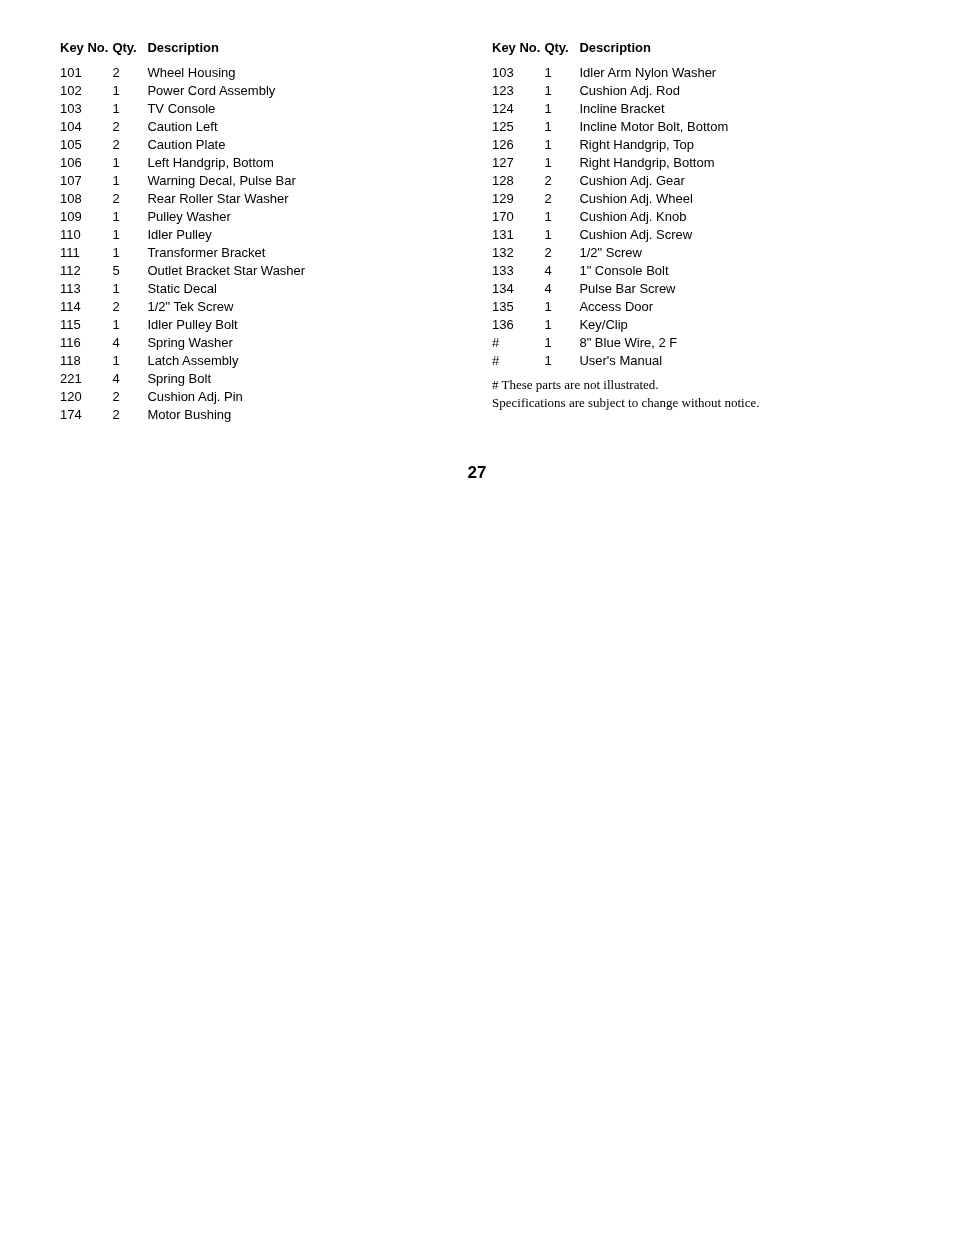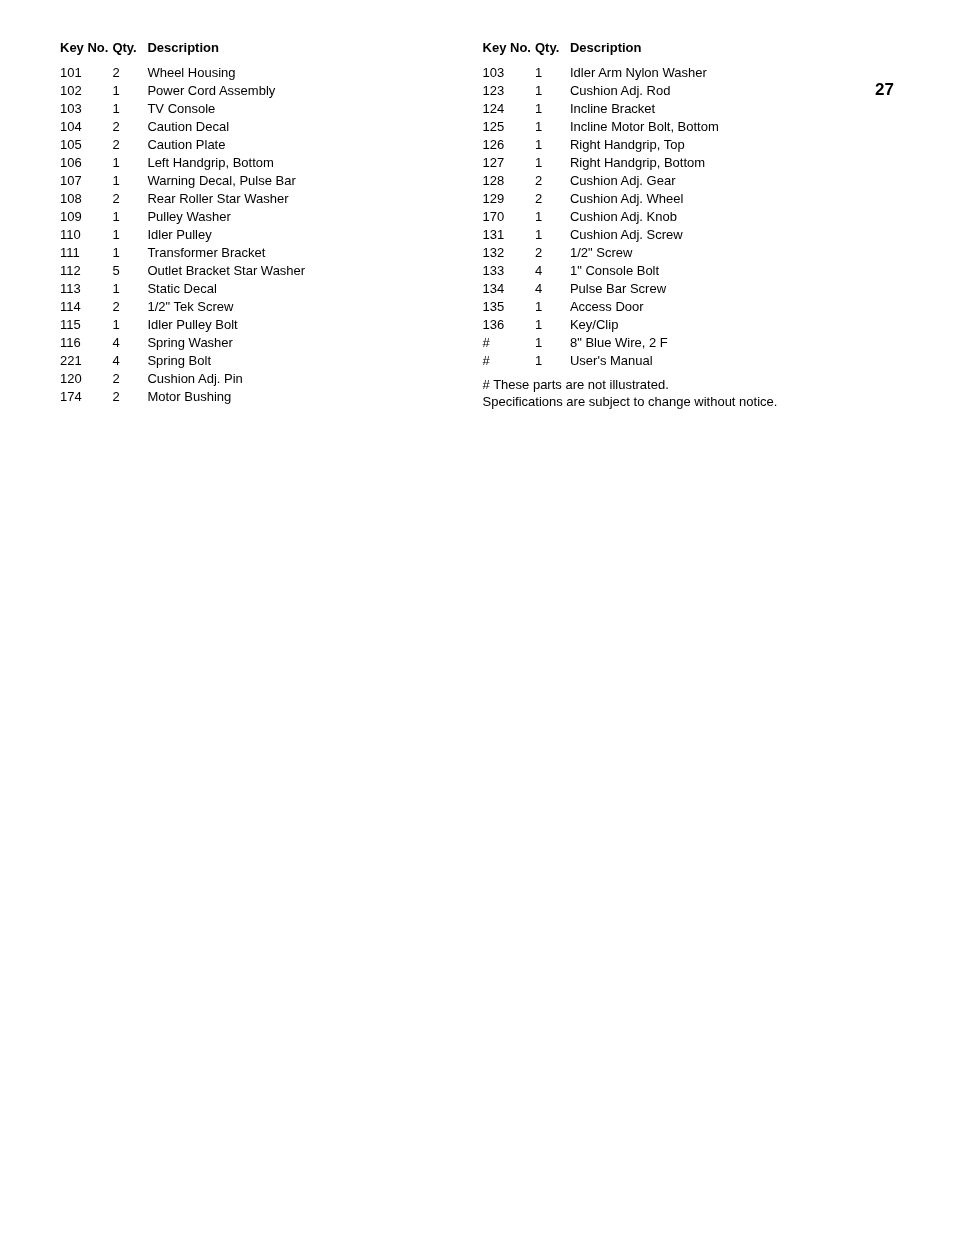--- a/index.html
+++ b/index.html
@@ -11,21 +11,21 @@
       background: #ffffff;
       font-family: Arial, Helvetica, sans-serif;
       font-size: 13px;
       color: #000000;
       width: 954px;
       min-height: 1235px;
       padding: 40px 60px;
     }
     .page-content {
       display: flex;
-      flex-direction: row;
+      flex-direction: column;
       width: 100%;
     }
     .columns-wrapper {
       display: flex;
       gap: 0px;
       width: 100%;
     }
     .column {
       flex: 1;
       padding-right: 20px;
@@ -59,20 +59,21 @@
     }
     td.desc {
       white-space: normal;
     }
     .footer-notes {
       margin-top: 8px;
       font-size: 13px;
     }
     .footer-notes p {
       margin-bottom: 2px;
+      font-family: Liberation Serif, serif;
     }
     .page-number {
       text-align: center;
       margin-top: 40px;
       font-weight: bold;
       font-size: 17px;
     }
   </style>
 </head>
 <body>
@@ -101,21 +102,21 @@
       <td class="desc">Power Cord Assembly</td>
     </tr>
             <tr>
       <td class="key-no">103</td>
       <td class="qty">1</td>
       <td class="desc">TV Console</td>
     </tr>
             <tr>
       <td class="key-no">104</td>
       <td class="qty">2</td>
-      <td class="desc">Caution Decal</td>
+      <td class="desc">Caution Left</td>
     </tr>
             <tr>
       <td class="key-no">105</td>
       <td class="qty">2</td>
       <td class="desc">Caution Plate</td>
     </tr>
             <tr>
       <td class="key-no">106</td>
       <td class="qty">1</td>
       <td class="desc">Left Handgrip, Bottom</td>
@@ -162,20 +163,25 @@
     </tr>
             <tr>
       <td class="key-no">115</td>
       <td class="qty">1</td>
       <td class="desc">Idler Pulley Bolt</td>
     </tr>
             <tr>
       <td class="key-no">116</td>
       <td class="qty">4</td>
       <td class="desc">Spring Washer</td>
+    </tr>
+            <tr>
+      <td class="key-no">118</td>
+      <td class="qty">1</td>
+      <td class="desc">Latch Assembly</td>
     </tr>
             <tr>
       <td class="key-no">221</td>
       <td class="qty">4</td>
       <td class="desc">Spring Bolt</td>
     </tr>
             <tr>
       <td class="key-no">120</td>
       <td class="qty">2</td>
       <td class="desc">Cushion Adj. Pin</td>

